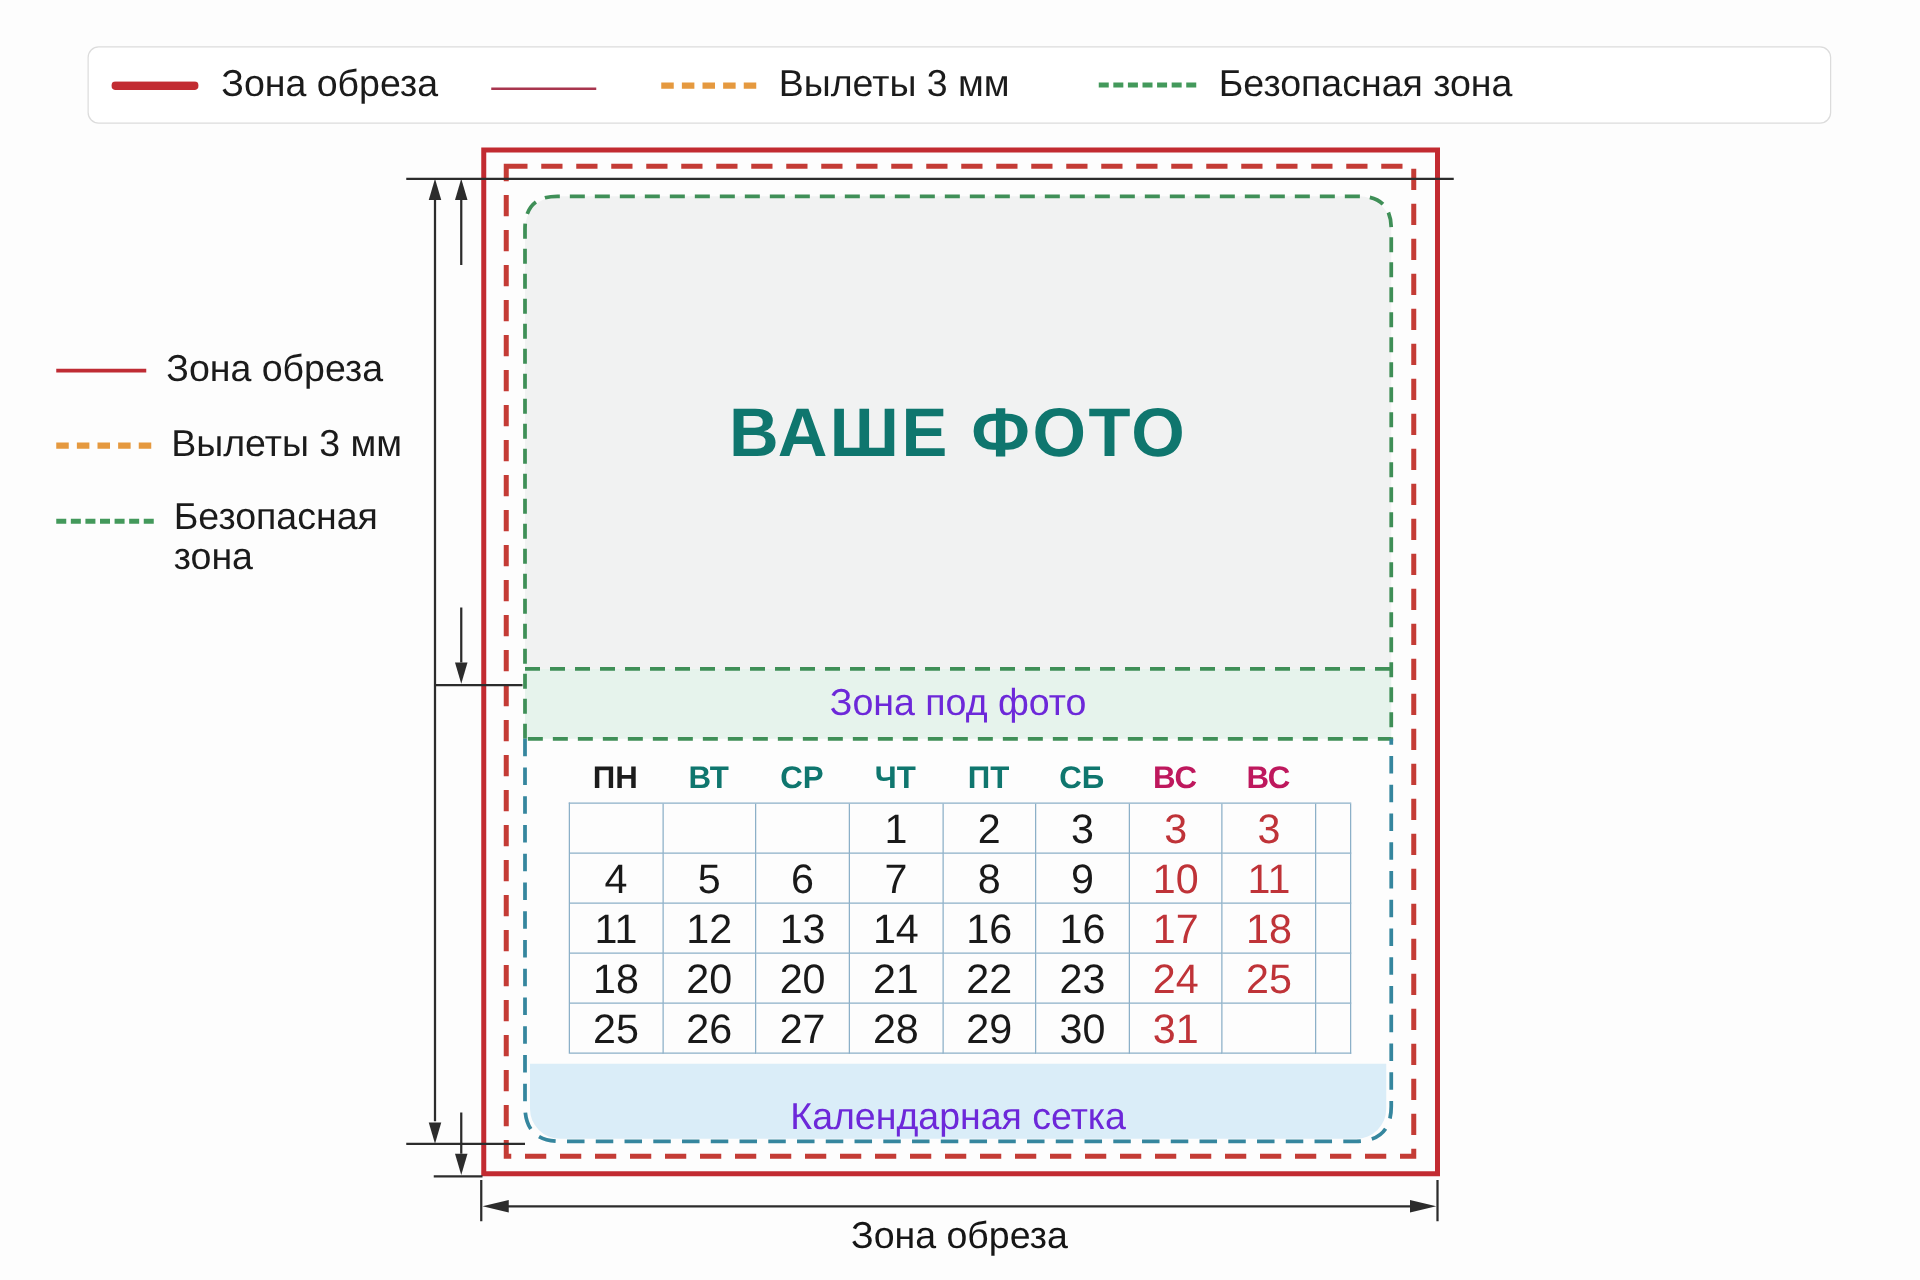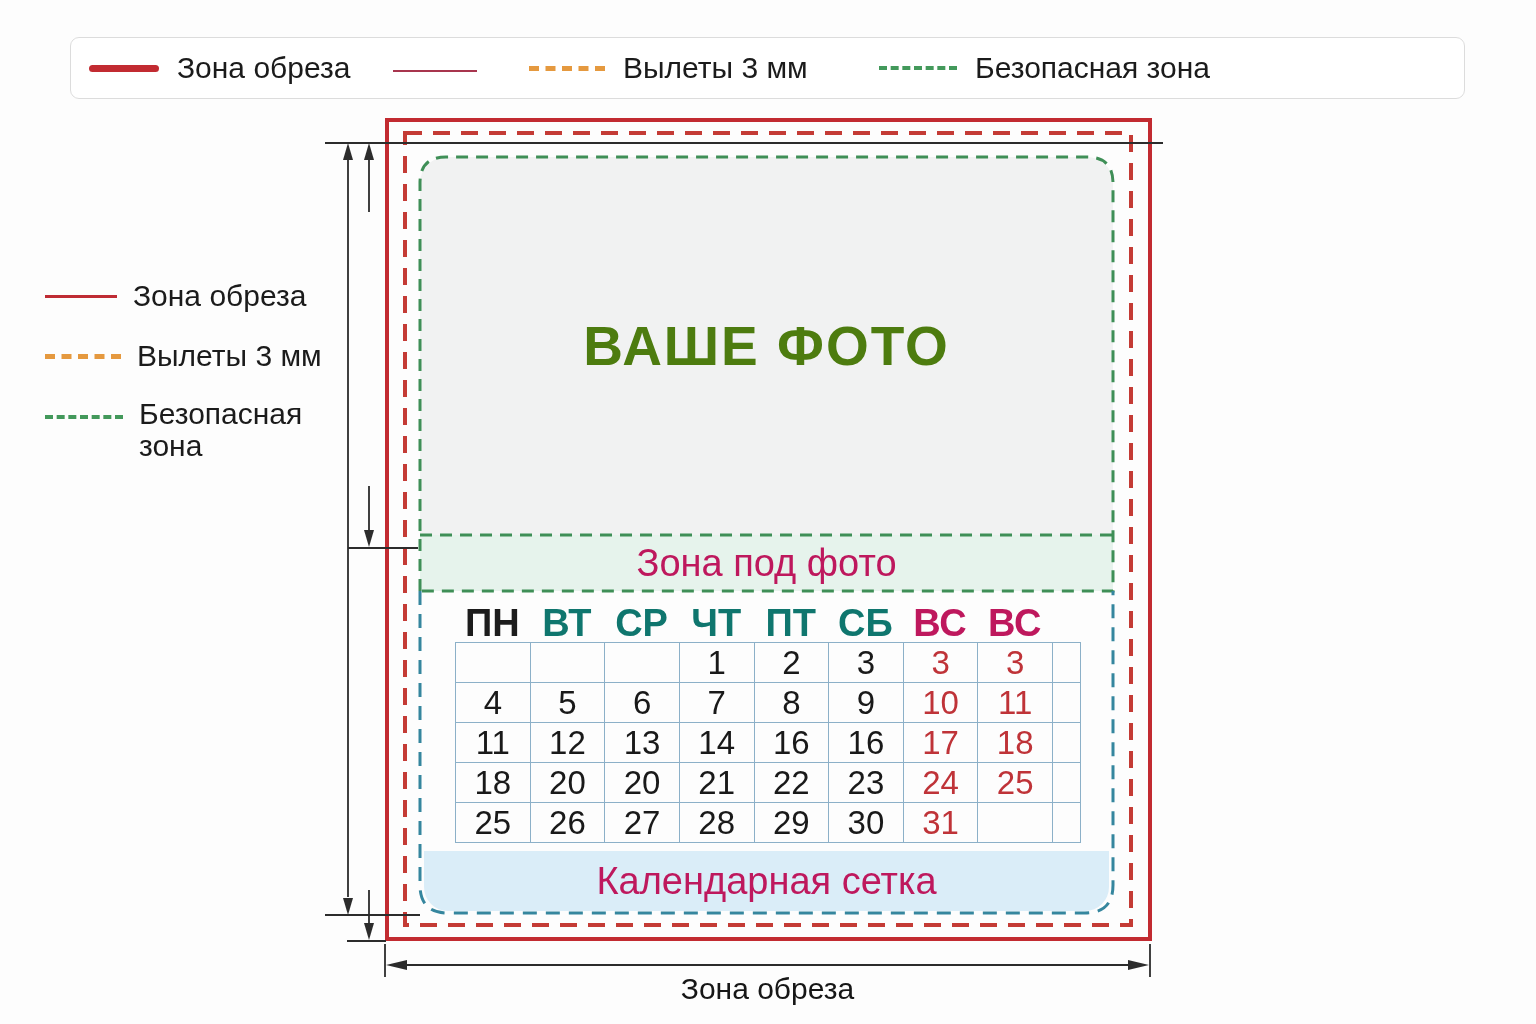--- a/index.html
+++ b/index.html
@@ -32,40 +32,40 @@
   .ls-3 .sw{margin-top:17px;}
   .ls-label{font-size:30px;line-height:1.08;}
   .ls-3 .ls-label{width:200px;white-space:normal;}
   
   .photo-area{
     position:absolute;left:420px;top:157px;width:693px;height:378px;
     background:#f1f2f2;border-radius:26px 26px 0 0;
     display:flex;align-items:center;justify-content:center;
   }
   .photo-placeholder{
-    font-size:55px;font-weight:bold;color:#4d7c0f;letter-spacing:2px;white-space:nowrap;
+    font-size:55px;font-weight:bold;color:#0f766e;letter-spacing:2px;white-space:nowrap;
   }
   .photo-band{
     position:absolute;left:420px;top:535px;width:693px;height:56px;
     background:#e6f3ec;display:flex;align-items:center;justify-content:center;
   }
-  .band-label{font-size:38px;color:#be185d;}
+  .band-label{font-size:30px;color:#6d28d9;}
   .grid-band{
     position:absolute;left:424px;top:851px;width:685px;height:60px;
     background:#daedf8;border-radius:0 0 24px 24px;
-    display:flex;align-items:center;justify-content:center;
+    display:flex;align-items:flex-end;justify-content:center;
   }
   
   .day-header-row{
     position:absolute;left:455px;top:602px;width:625px;height:40px;
     display:grid;grid-template-columns:repeat(8,1fr) 28px;
   }
   .day-header{
     display:flex;align-items:center;justify-content:center;
-    font-size:38px;font-weight:bold;
+    font-size:25px;font-weight:bold;
   }
   .day-header.dark{color:#1c1c1c;}
   .day-header.blue{color:#0f766e;}
   .day-header.red{color:#be185d;}
   .cal-table{
     position:absolute;left:455px;top:642px;width:625px;
     display:grid;grid-template-columns:repeat(8,1fr) 28px;grid-auto-rows:40px;
     border-top:1.5px solid #8cb0c8;border-left:1.5px solid #8cb0c8;
     background:#fdfdfd;box-sizing:content-box;
   }

